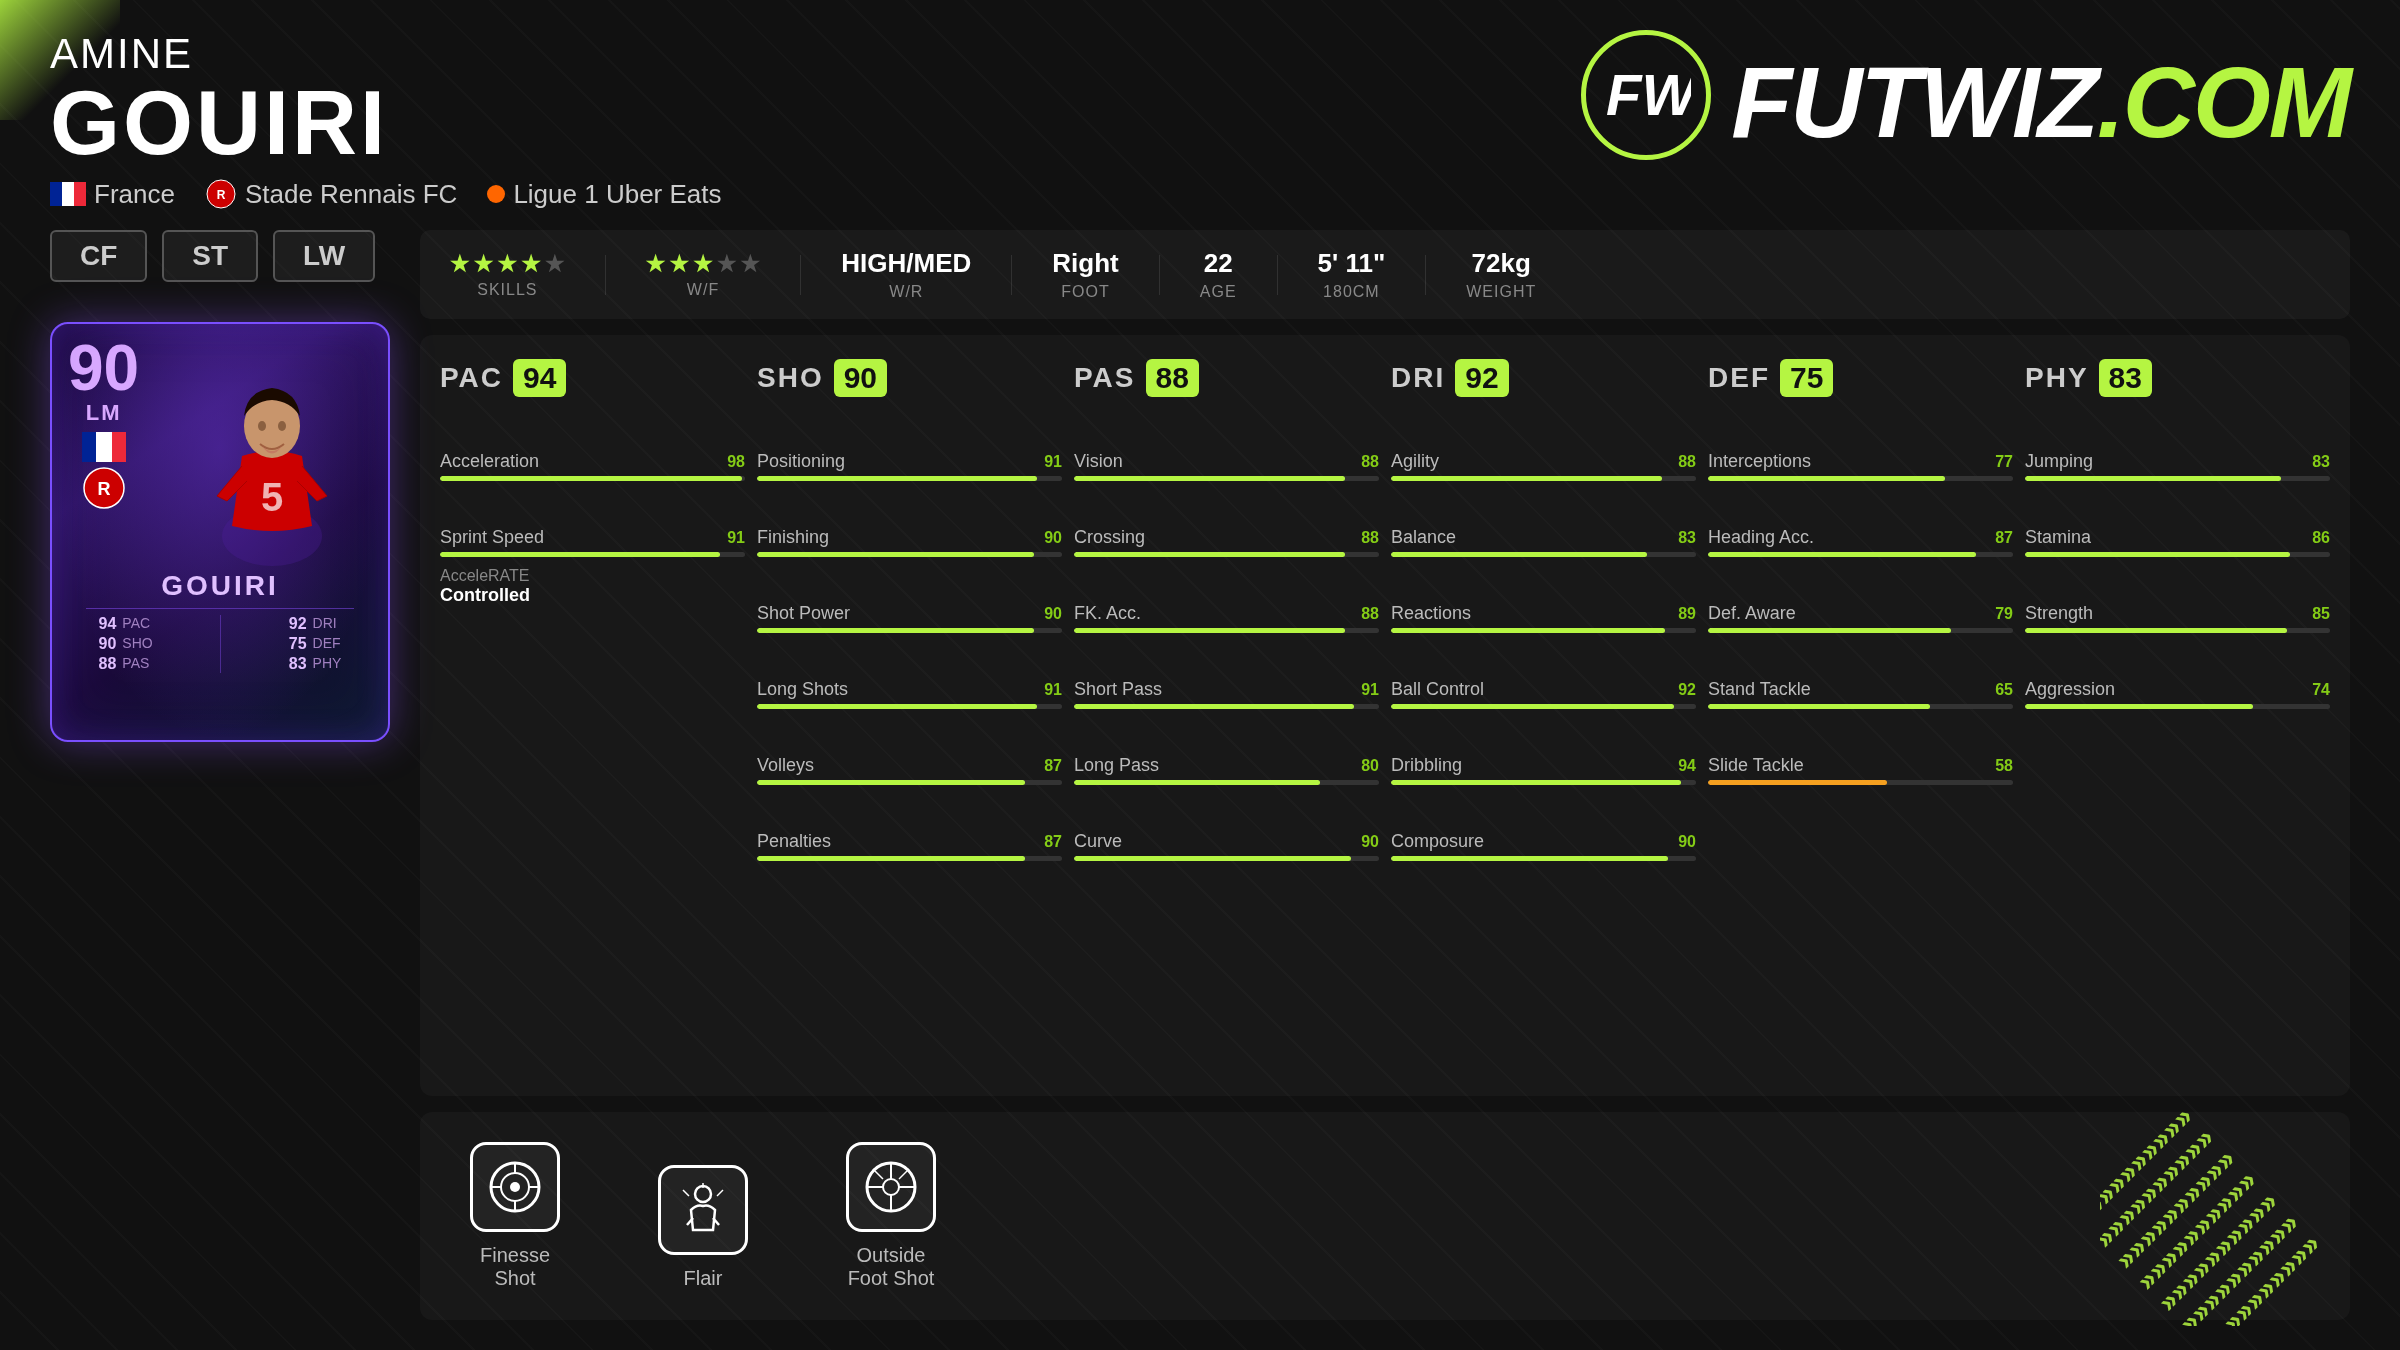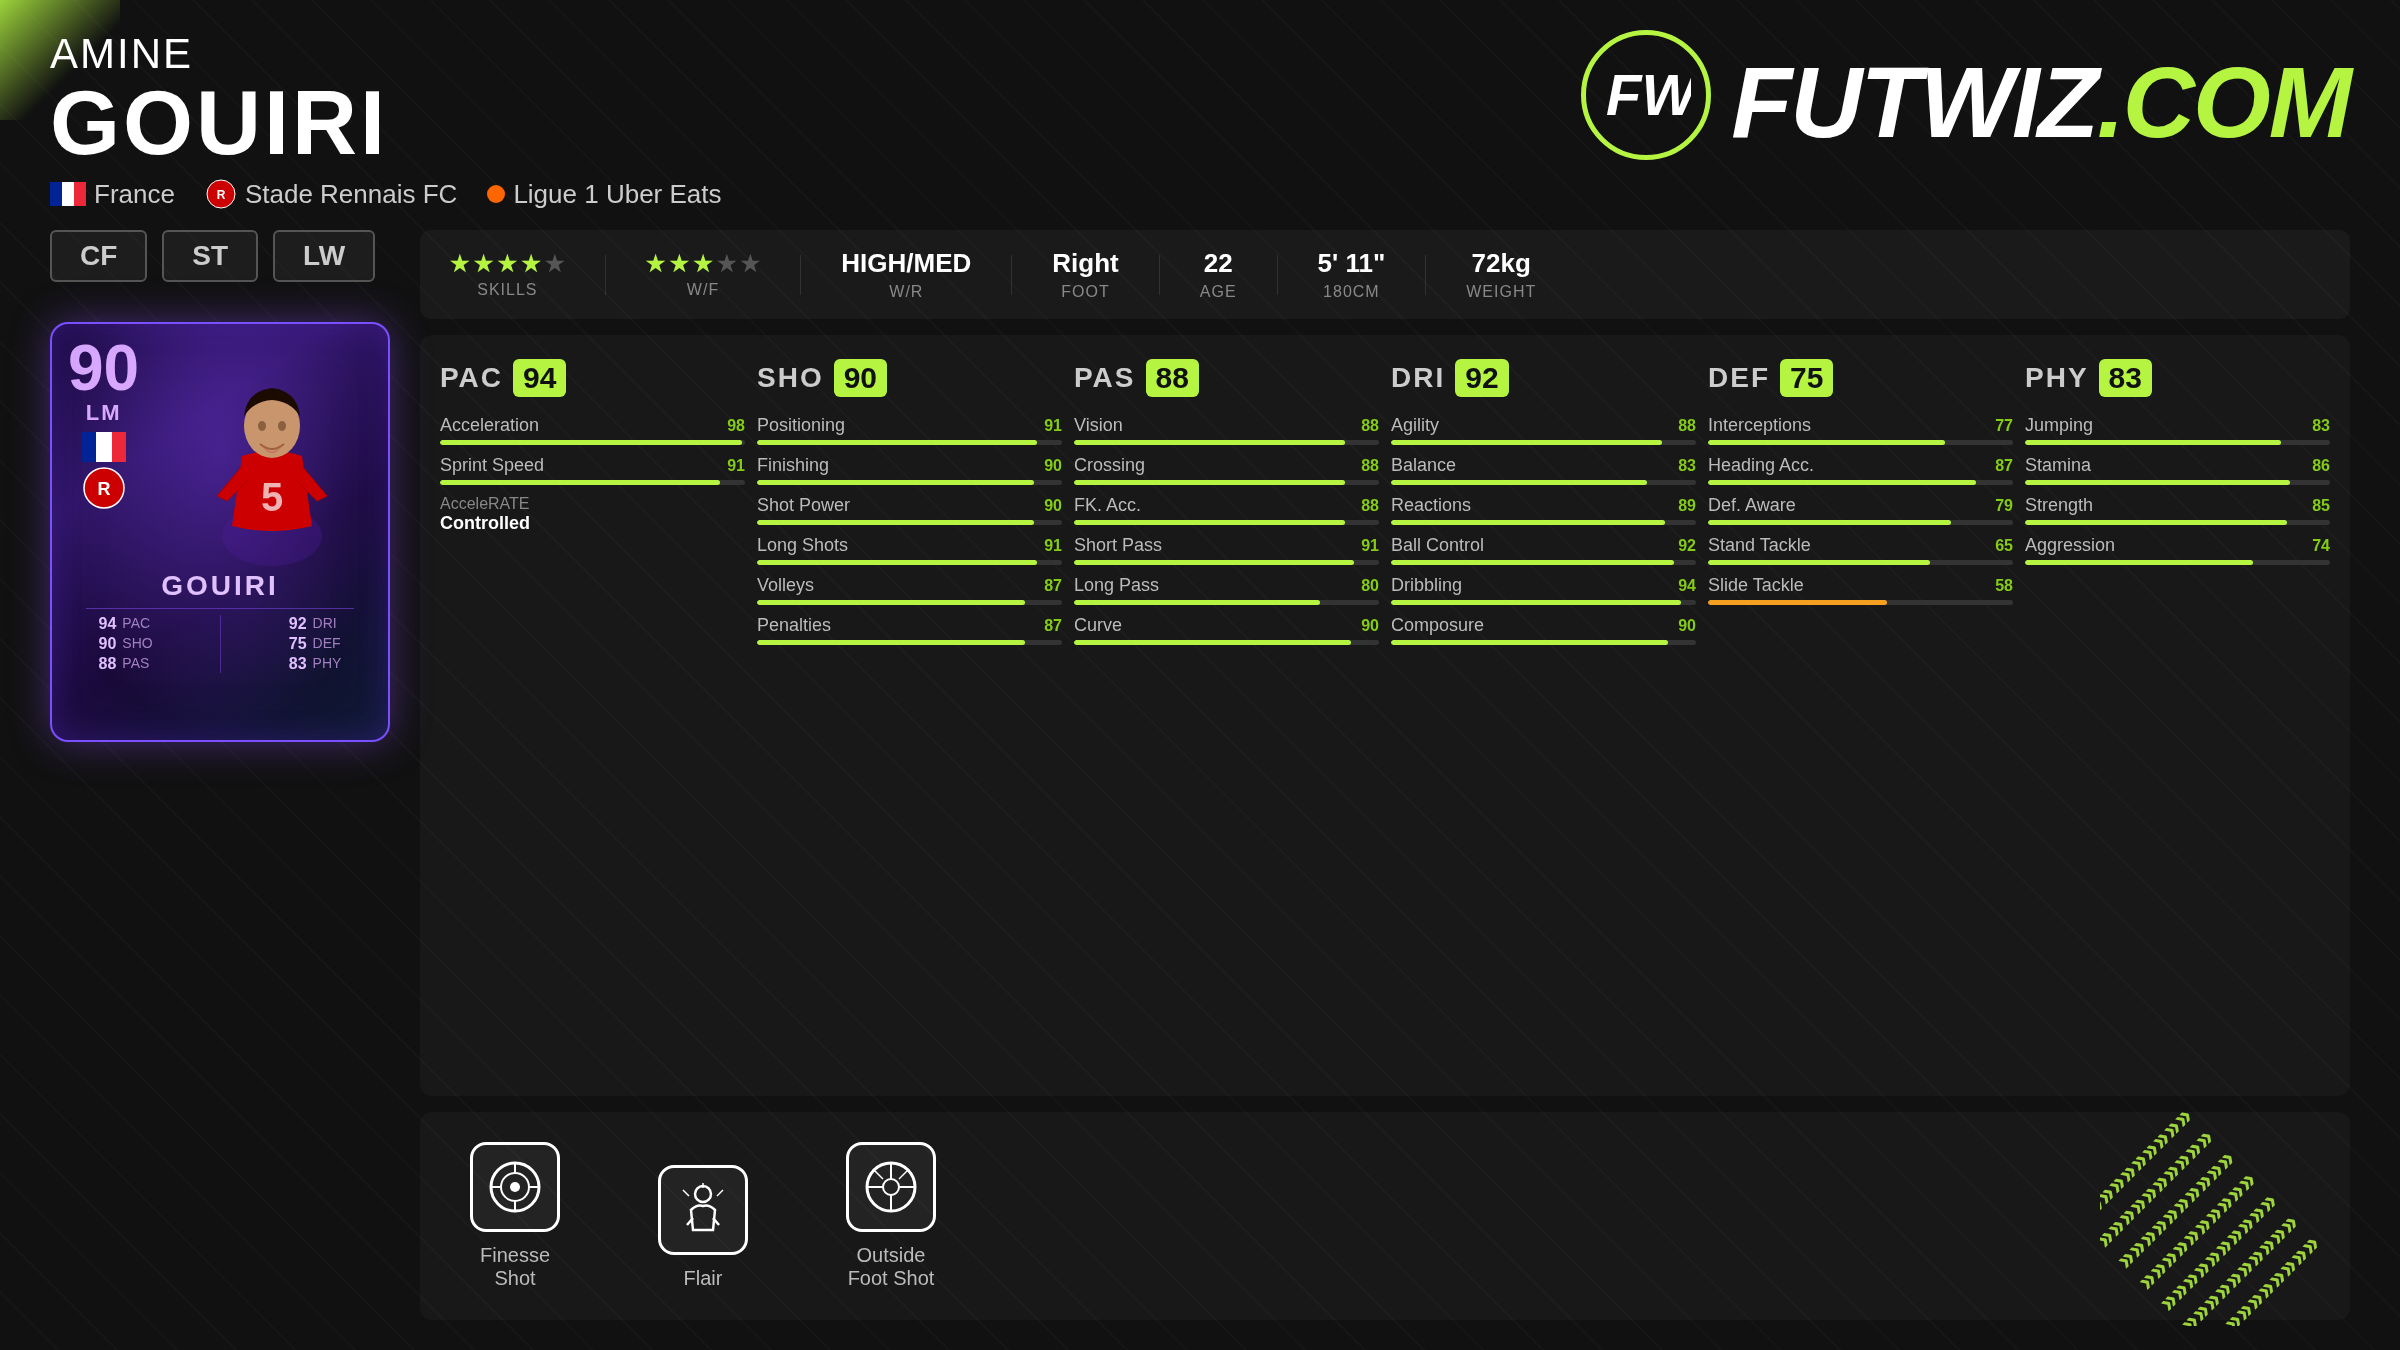--- a/index.html
+++ b/index.html
@@ -317,20 +317,21 @@
       padding: 2px 10px;
       min-width: 52px;
       text-align: center;
     }
     .cat-val.green { background: #b5f542; }
 
     .stat-row {
       display: flex;
       flex-direction: column;
       gap: 4px;
+      margin-top: 36px;
     }
     .stat-label-row {
       display: flex;
       justify-content: space-between;
       align-items: center;
     }
     .stat-name {
       font-size: 18px;
       color: #bbb;
     }

